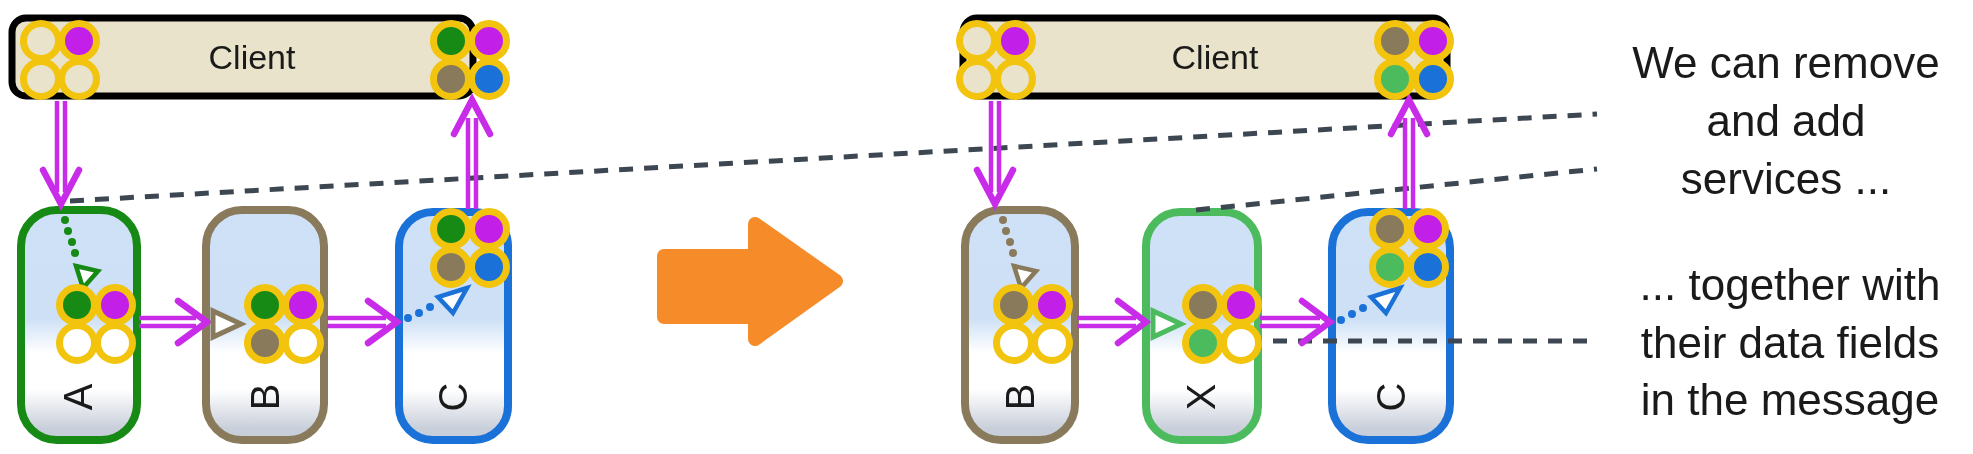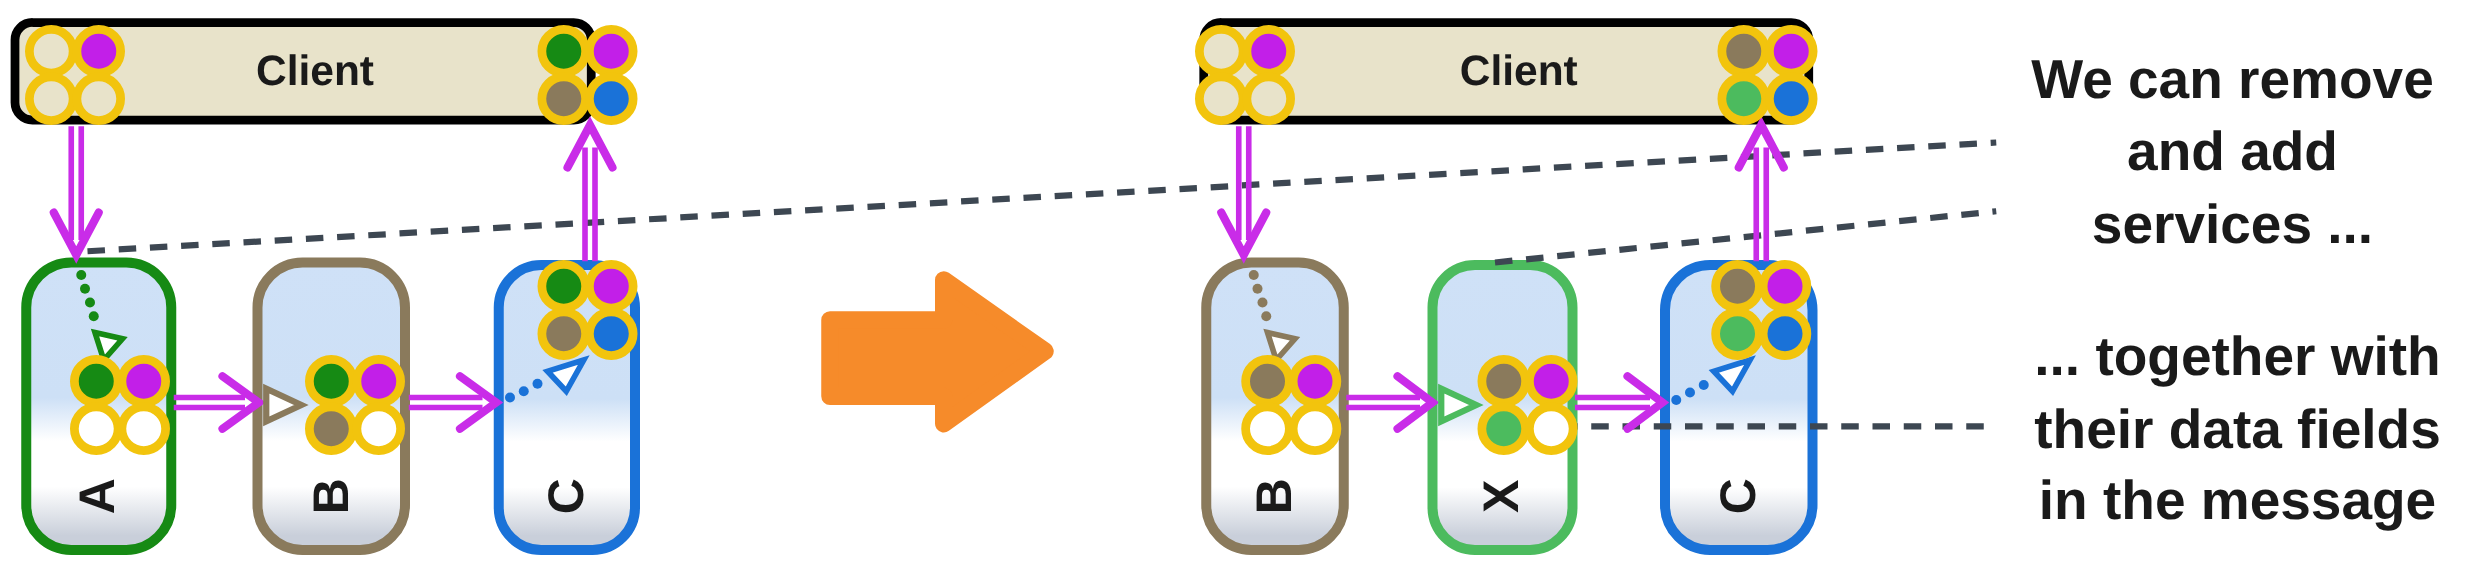--- a/index.html
+++ b/index.html
@@ -1,17 +1,17 @@
 <!DOCTYPE html>
 <html style="--beige: #e8e3ca; --gold: #f2c40d; --purple: #c21fe8; --green: #168a14; --green_light: #4cbb5e; --taupe: #8a7a5c; --blue: #1a72d8; --white: #ffffff; --black: #000000; --magenta: #c92ce8; --orange: #f68b2a; --dashed: #3d4752; --text: #1a1a1a; --box_top: #cfe1f7; --box_mid_blue: #cde0f6; --box_white: #ffffff; --box_bottom: #c9cfda;"><head>
 <meta charset="utf-8">
 <style>
   html,body{margin:0;padding:0;background:#ffffff;}
   body{width:1973px;height:454px;overflow:hidden;font-family:"Liberation Sans",sans-serif;}
-  #stage{position:relative;width:1973px;height:454px;font-weight:bold;}
+  #stage{position:relative;width:1973px;height:454px;}
   svg{display:block;}
   text{font-family:"Liberation Sans","DejaVu Sans",sans-serif;fill:var(--text);}
   .client-box{fill:var(--beige);stroke:var(--black);stroke-width:7;}
   .client-label{font-size:34px;}
   .svc{fill:url(#svcGrad);stroke-width:8;}
   .svc-green{stroke:var(--green);}
   .svc-taupe{stroke:var(--taupe);}
   .svc-blue{stroke:var(--blue);}
   .svc-greenlight{stroke:var(--green_light);}
   .svc-label{font-size:40px;}

